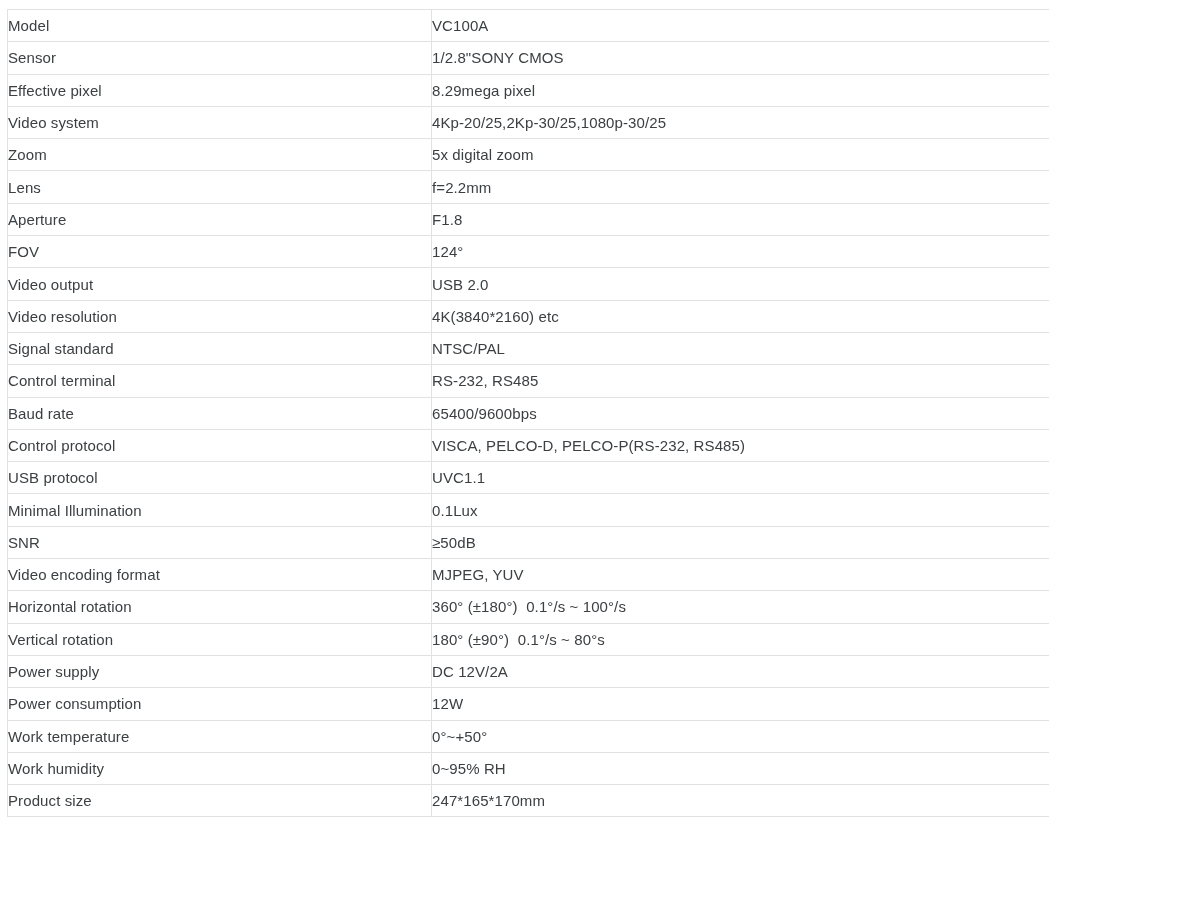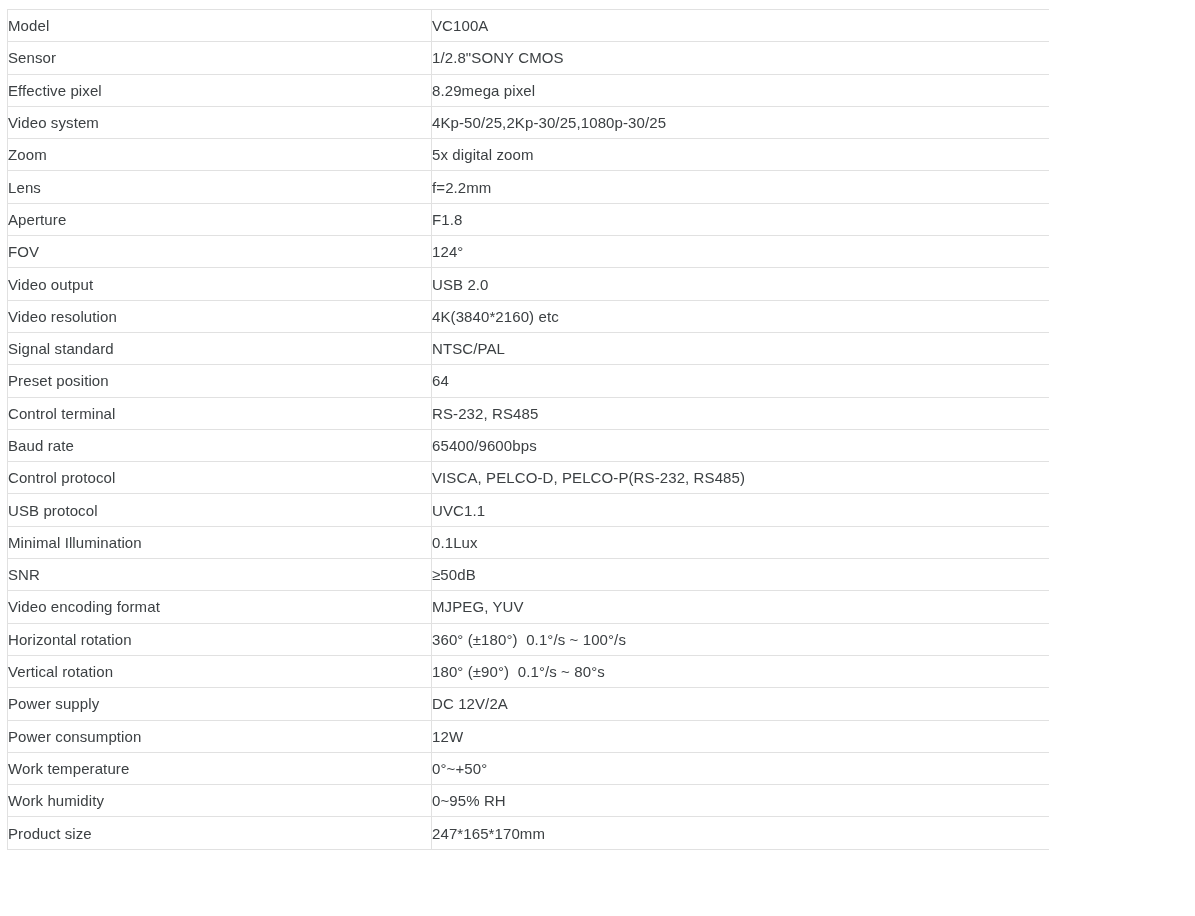--- a/index.html
+++ b/index.html
@@ -54,21 +54,21 @@
         <tr>
     <td class="label-cell">Sensor</td>
     <td class="value-cell">1/2.8"SONY CMOS</td>
   </tr>
         <tr>
     <td class="label-cell">Effective pixel</td>
     <td class="value-cell">8.29mega pixel</td>
   </tr>
         <tr>
     <td class="label-cell">Video system</td>
-    <td class="value-cell">4Kp-50/25,2Kp-30/25,1080p-30/25</td>
+    <td class="value-cell">4Kp-20/25,2Kp-30/25,1080p-30/25</td>
   </tr>
         <tr>
     <td class="label-cell">Zoom</td>
     <td class="value-cell">5x digital zoom</td>
   </tr>
         <tr>
     <td class="label-cell">Lens</td>
     <td class="value-cell">f=2.2mm</td>
   </tr>
         <tr>
@@ -83,24 +83,20 @@
     <td class="label-cell">Video output</td>
     <td class="value-cell">USB 2.0</td>
   </tr>
         <tr>
     <td class="label-cell">Video resolution</td>
     <td class="value-cell">4K(3840*2160) etc</td>
   </tr>
         <tr>
     <td class="label-cell">Signal standard</td>
     <td class="value-cell">NTSC/PAL</td>
-  </tr>
-        <tr>
-    <td class="label-cell">Preset position</td>
-    <td class="value-cell">64</td>
   </tr>
         <tr>
     <td class="label-cell">Control terminal</td>
     <td class="value-cell">RS-232, RS485</td>
   </tr>
         <tr>
     <td class="label-cell">Baud rate</td>
     <td class="value-cell">65400/9600bps</td>
   </tr>
         <tr>

